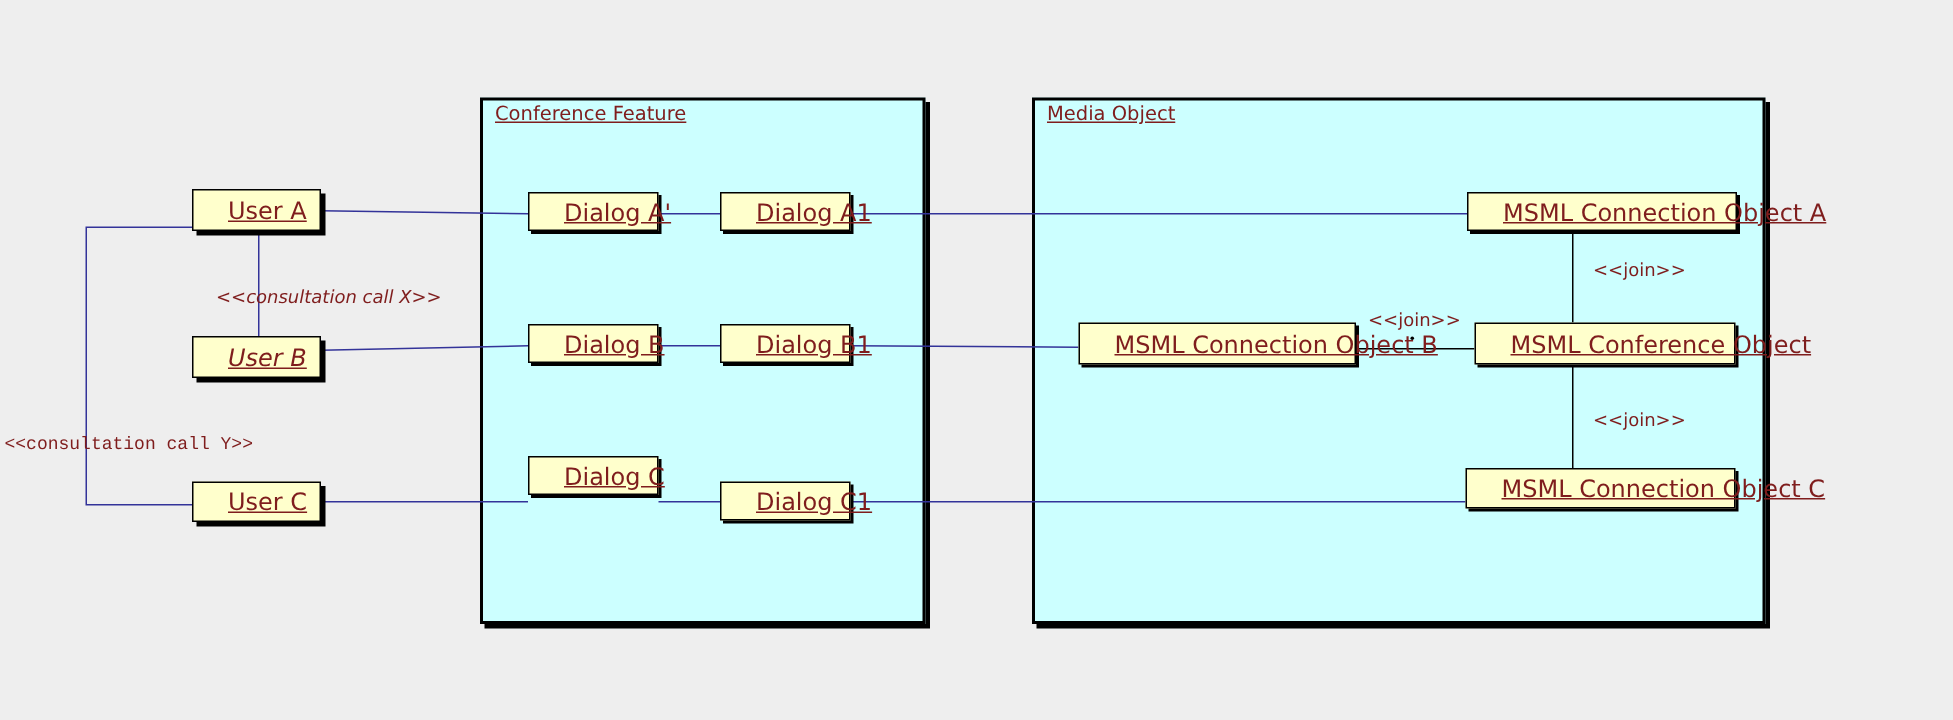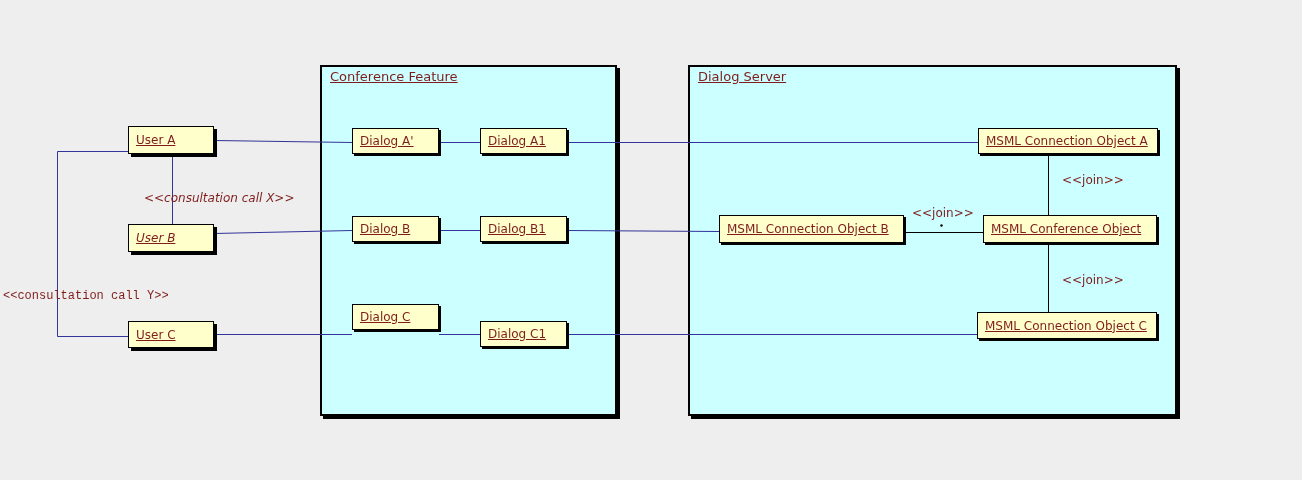--- a/index.html
+++ b/index.html
@@ -29,22 +29,22 @@
     text-decoration: underline;
     white-space: nowrap;
   }
   .node {
     position: absolute;
     background: #ffffcc;
     border: 1px solid #000;
     box-sizing: border-box;
     display: flex;
     align-items: center;
-    padding-left: 7px;
-    font-size: 12px;
+    padding-left: 23px;
+    font-size: 16px;
     text-decoration: underline;
     white-space: nowrap;
     box-shadow: 2px 2px 0 #000;
     z-index: 3;
   }
   .node.heavy { box-shadow: 3px 3px 0 #000; }
   .annotation {
     position: absolute;
     font-size: 12px;
     white-space: nowrap;
@@ -89,21 +89,21 @@
 </style>
 </head>
 <body>
 
 <div class="stage">
 
   <div class="container" id="c-conference">
     <div class="container-title">Conference Feature</div>
   </div>
   <div class="container" id="c-media">
-    <div class="container-title">Dialog Server</div>
+    <div class="container-title">Media Object</div>
   </div>
 
   <svg class="links" width="1302" height="480">
 
     <line x1="214" y1="140.5" x2="352" y2="142.5" stroke="#333399" stroke-width="1"></line>
     <line x1="439" y1="142.5" x2="480" y2="142.5" stroke="#333399" stroke-width="1"></line>
     <line x1="567" y1="142.5" x2="978" y2="142.5" stroke="#333399" stroke-width="1"></line>
 
     <line x1="214" y1="233.5" x2="352" y2="230.5" stroke="#333399" stroke-width="1"></line>
     <line x1="439" y1="230.5" x2="480" y2="230.5" stroke="#333399" stroke-width="1"></line>

